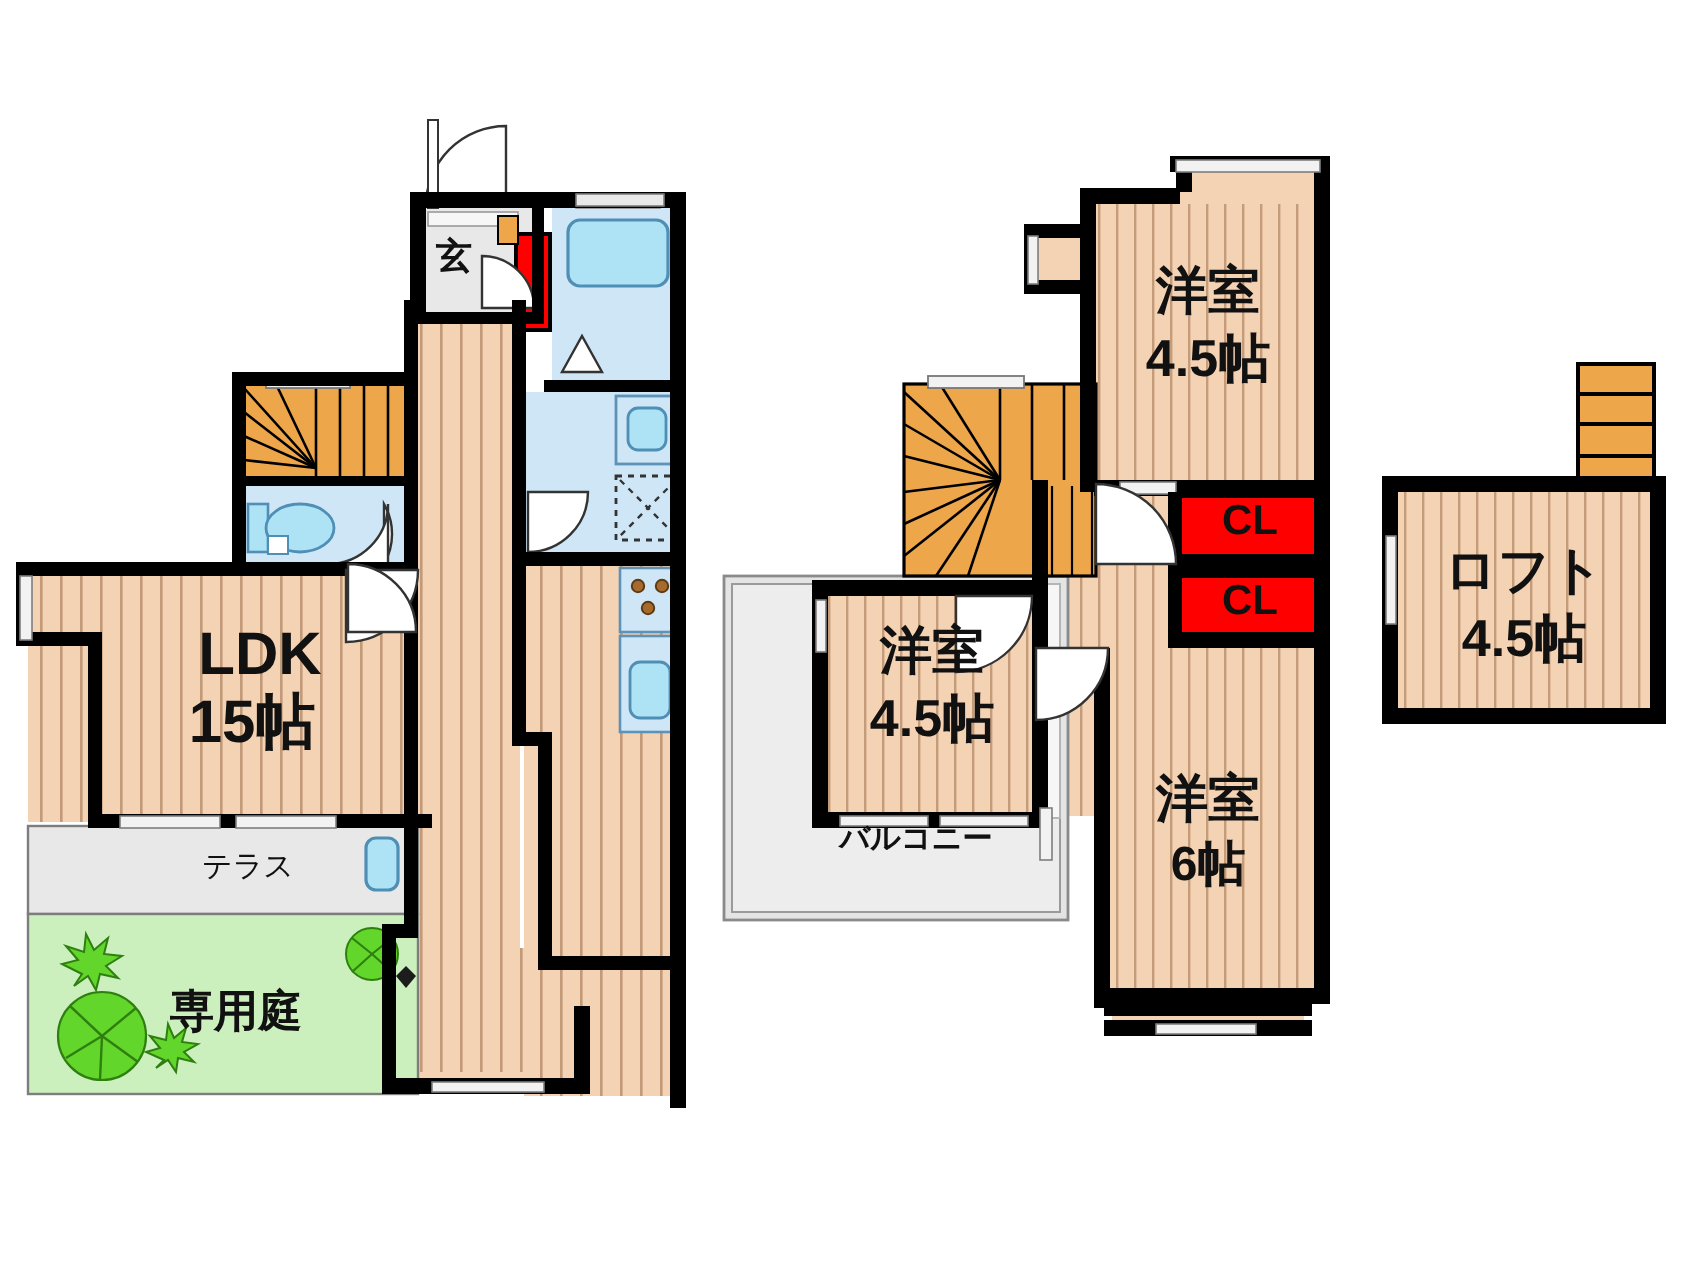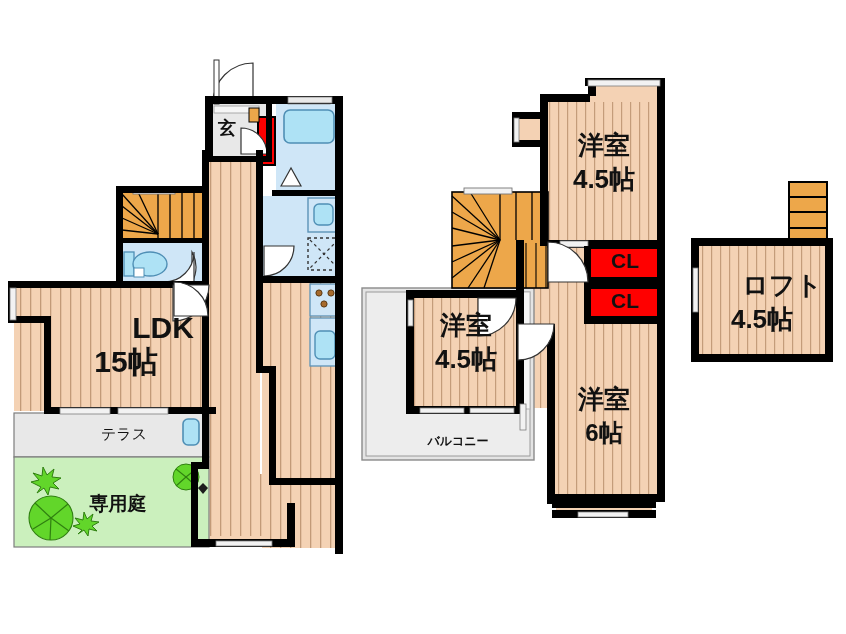--- a/index.html
+++ b/index.html
@@ -347,36 +347,36 @@
     <g fill="#000000">
       <rect x="691" y="238" width="142" height="8"></rect>
       <rect x="691" y="238" width="8" height="124"></rect>
       <rect x="825" y="238" width="8" height="124"></rect>
       <rect x="691" y="354" width="142" height="8"></rect>
       <rect x="693" y="268" width="5" height="44" fill="#f2f2f2" stroke="#7d7d7d" stroke-width="0.8"></rect>
     </g>
   </g>
 </svg>
 
-<div class="lbl" style="left:70px;top:312px;width:120px;font-size:30px;padding-left:33px;">
+<div class="lbl" style="left:70px;top:312px;width:120px;font-size:30px;">
   <span>LDK</span>
 </div>
 <div class="lbl" style="left:70px;top:346px;width:112px;font-size:30px;">
   <span>15帖</span>
 </div>
 
 <div class="lbl" style="left:210px;top:119px;width:34px;font-size:18px;">
   <span>玄</span>
 </div>
 
 <div class="lbl" style="left:64px;top:426px;width:120px;font-size:15px;font-weight:400;">
   <span>テラス</span>
 </div>
 
-<div class="lbl" style="left:62px;top:494px;width:112px;font-size:19px;">
+<div class="lbl" style="left:62px;top:494px;width:112px;font-size:22px;">
   <span>専用庭</span>
 </div>
 
 <div class="lbl" style="left:552px;top:132px;width:104px;font-size:26px;">
   <span>洋室</span>
 </div>
 <div class="lbl" style="left:552px;top:166px;width:104px;font-size:26px;">
   <span>4.5帖</span>
 </div>
 
@@ -387,29 +387,29 @@
   <span>4.5帖</span>
 </div>
 
 <div class="lbl" style="left:552px;top:386px;width:104px;font-size:26px;">
   <span>洋室</span>
 </div>
 <div class="lbl" style="left:552px;top:420px;width:104px;font-size:24px;">
   <span>6帖</span>
 </div>
 
-<div class="lbl" style="left:390px;top:435px;width:136px;font-size:12px;">
+<div class="lbl" style="left:390px;top:412px;width:136px;font-size:15px;">
   <span>バルコニー</span>
 </div>
 
 <div class="lbl" style="left:590px;top:250px;width:70px;font-size:21px;">
   <span>CL</span>
 </div>
 <div class="lbl" style="left:590px;top:290px;width:70px;font-size:21px;">
   <span>CL</span>
 </div>
 
-<div class="lbl" style="left:702px;top:272px;width:120px;font-size:26px;text-align:right;">
+<div class="lbl" style="left:702px;top:272px;width:120px;font-size:26px;">
   <span>ロフト</span>
 </div>
 <div class="lbl" style="left:702px;top:306px;width:120px;font-size:26px;">
   <span>4.5帖</span>
 </div>
 
 </body></html>

